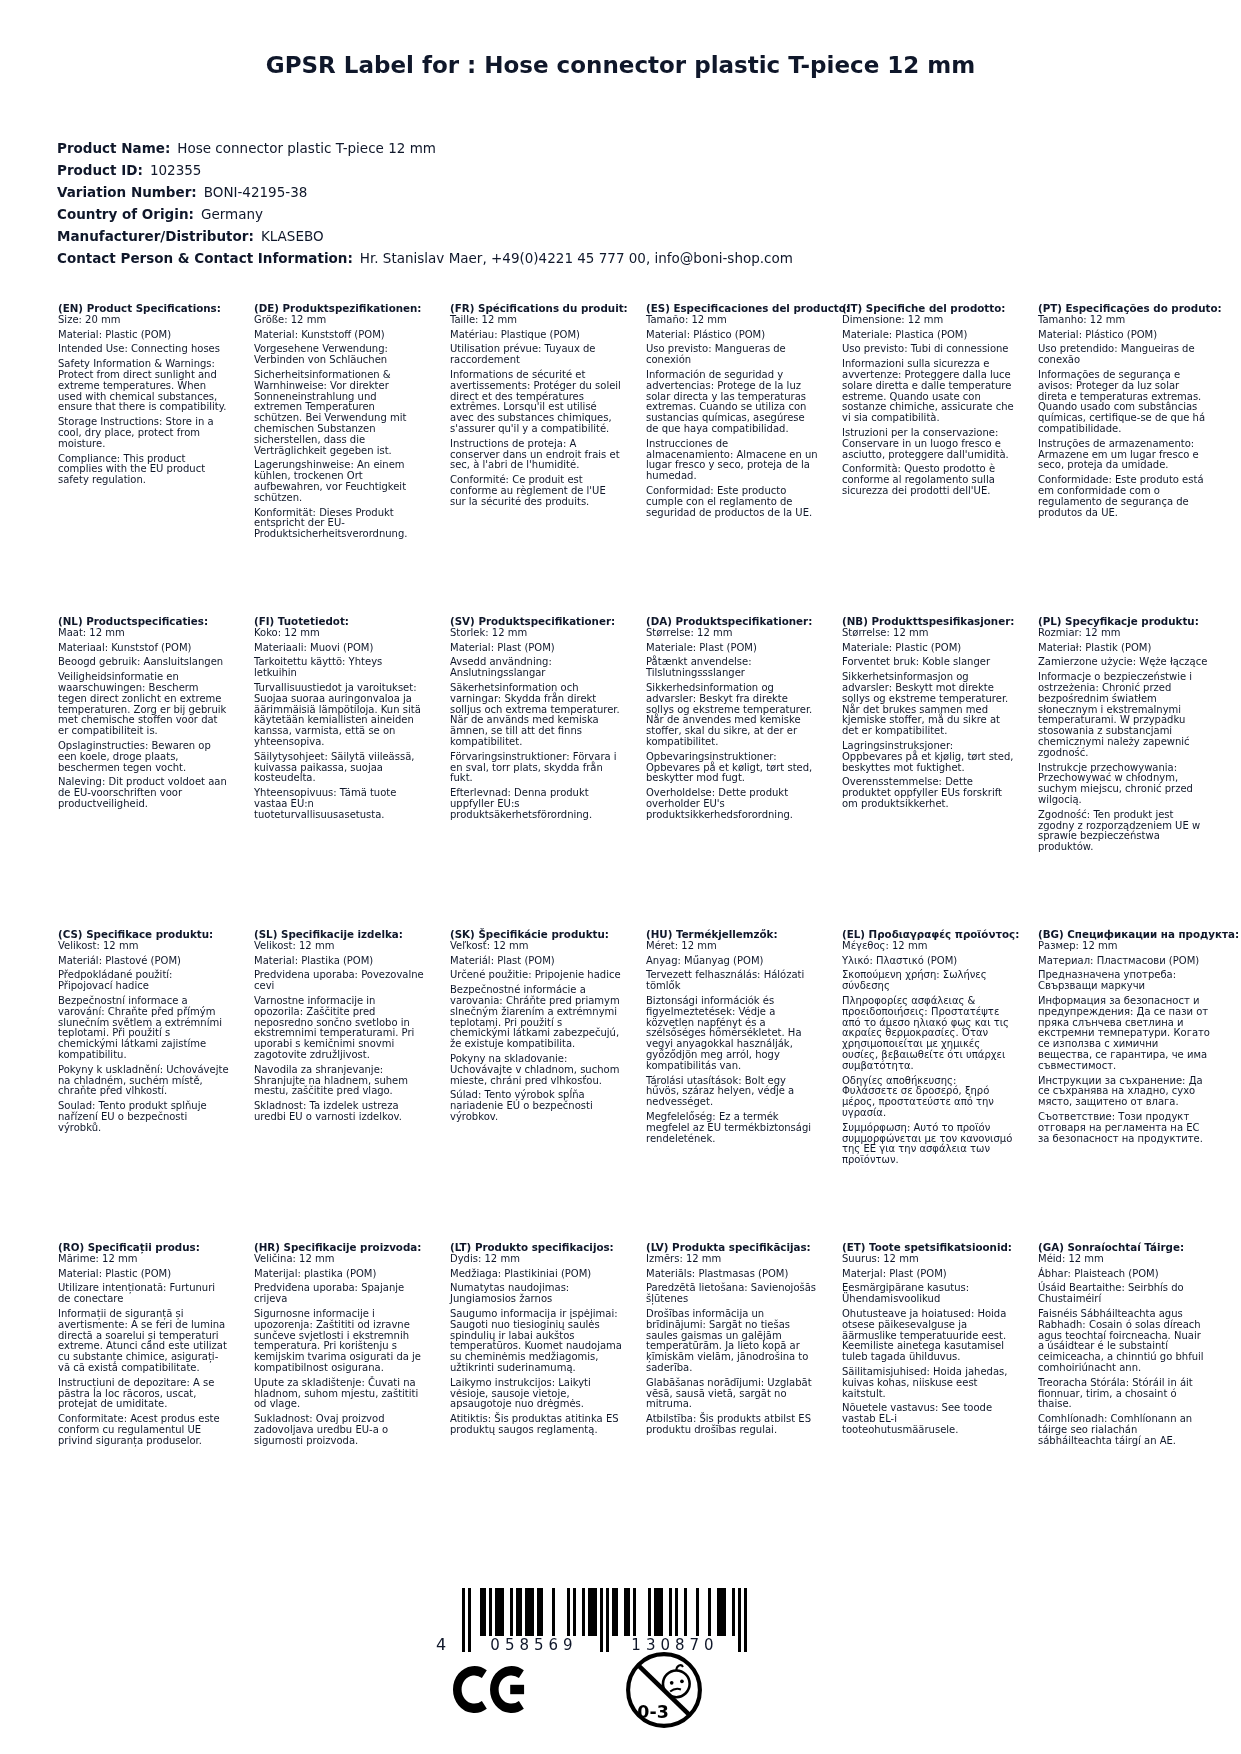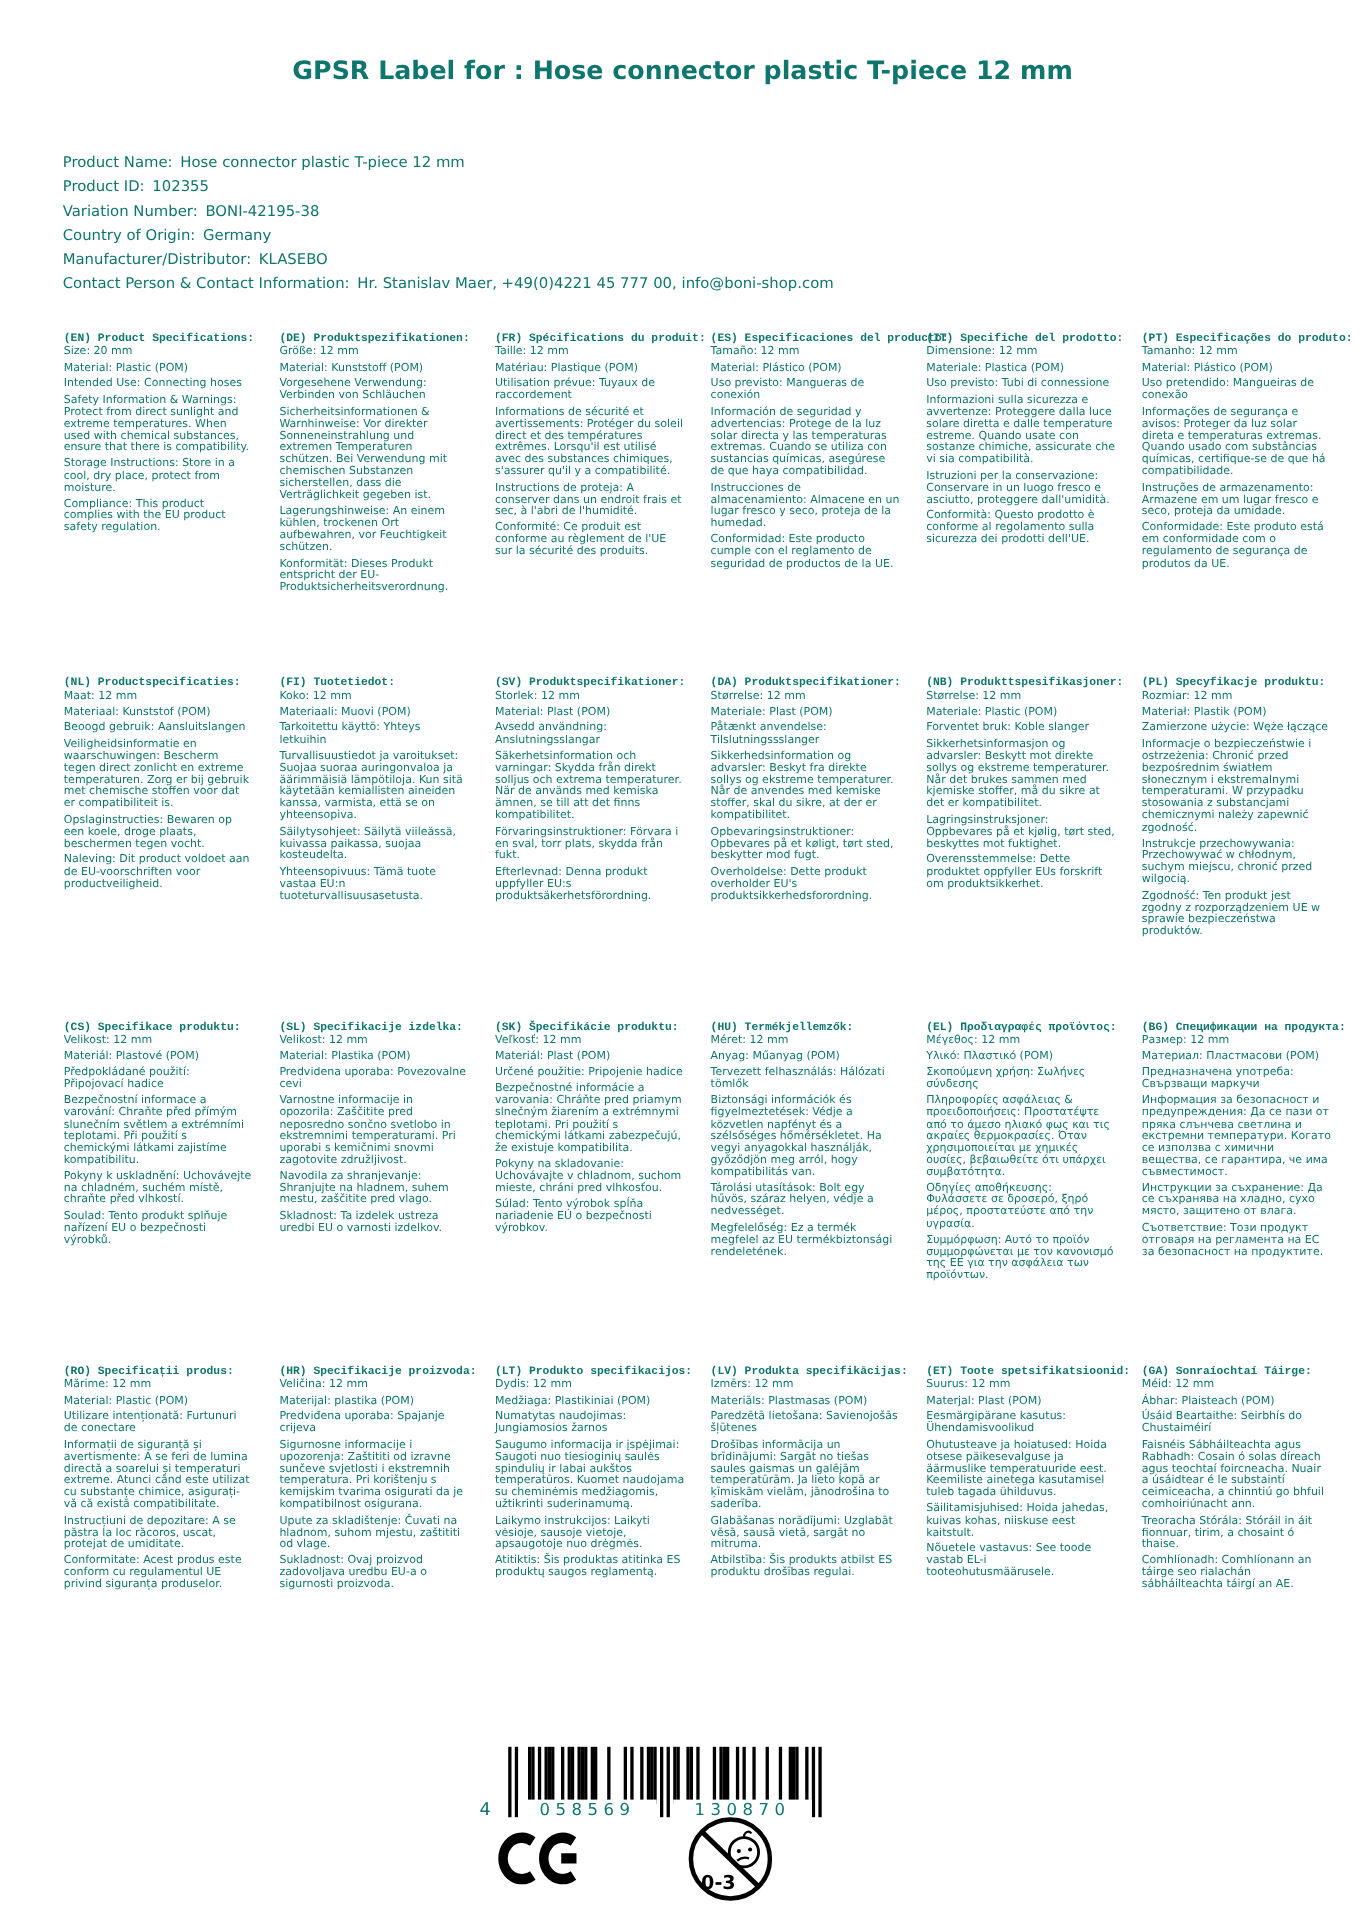--- a/index.html
+++ b/index.html
@@ -1,27 +1,27 @@
 <!DOCTYPE html>
 <html><head>
 <meta charset="utf-8">
 <style>
   html,body{margin:0;padding:0;background:#fff;}
   .page{position:relative;width:1241px;height:1754px;background:#fff;overflow:hidden;
-        font-family:"DejaVu Sans","Liberation Sans",sans-serif;color:#0f766e;}
+        font-family:"DejaVu Sans","Liberation Sans",sans-serif;color:#0f172a;}
   .title{position:absolute;top:52px;left:0;width:100%;text-align:center;
          font-size:23px;font-weight:bold;margin:0;}
   .product-info{position:absolute;left:57px;top:137px;font-size:13.5px;line-height:22px;}
   .pi-row{white-space:nowrap;}
-  .pi-label{font-weight:normal;}
+  .pi-label{font-weight:bold;}
   .pi-value{margin-left:7px;}
   .blocks-grid{position:absolute;left:58px;top:303px;display:grid;
                grid-template-columns:repeat(6,172px);column-gap:24px;grid-auto-rows:313px;}
   .block{font-size:10px;line-height:10.8px;overflow:visible;}
-  .block .bh{font-weight:bold;font-size:10.3px;white-space:nowrap;margin:0 0 1px 0;font-family:Liberation Mono, monospace;}
+  .block .bh{font-weight:bold;font-size:10.3px;white-space:nowrap;margin:0 0 1px 0;}
   .block p{margin:0 0 4px 0;overflow-wrap:break-word;word-break:break-word;}
   .barcode-area{position:absolute;left:462px;top:1588px;width:285px;height:70px;}
   .bc-first{position:absolute;left:-26px;top:47px;font-size:16px;}
   .bc-bars{position:absolute;left:0;top:0;width:285px;height:64px;}
   .bar{position:absolute;top:0;width:3px;height:52px;background:#000;}
   .bar.tall{height:64px;}
   .bc-num{position:absolute;top:48px;width:126px;text-align:center;font-size:15px;
           letter-spacing:5px;background:#fff;}
   .bc-num.left{left:9px;}
   .bc-num.right{left:150px;}

